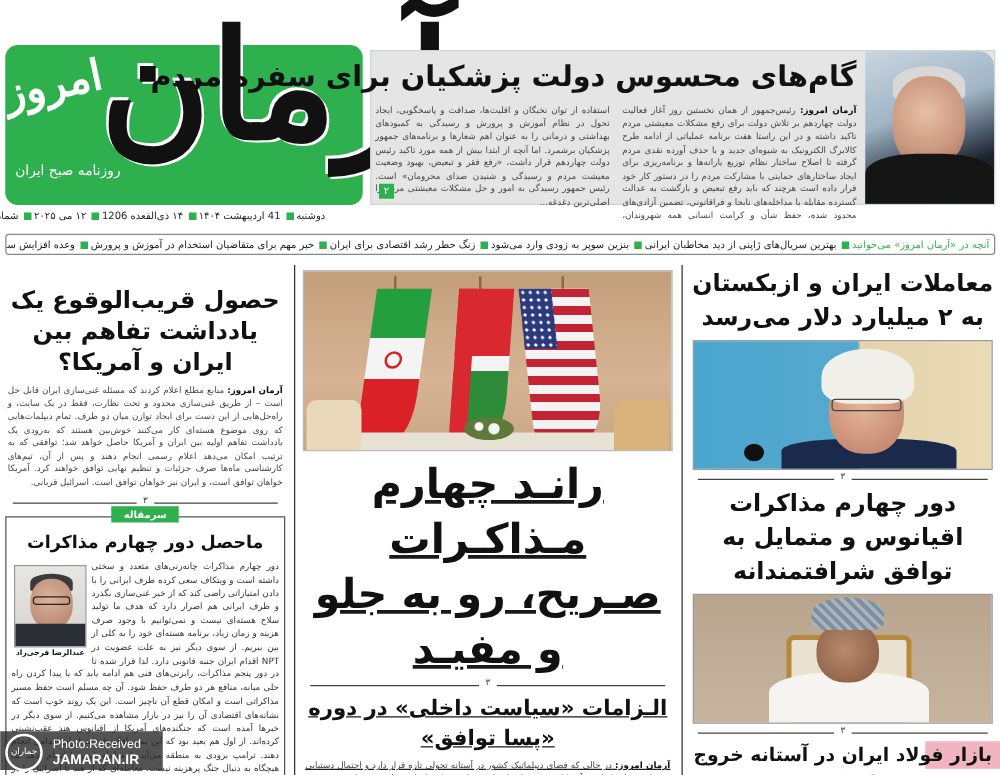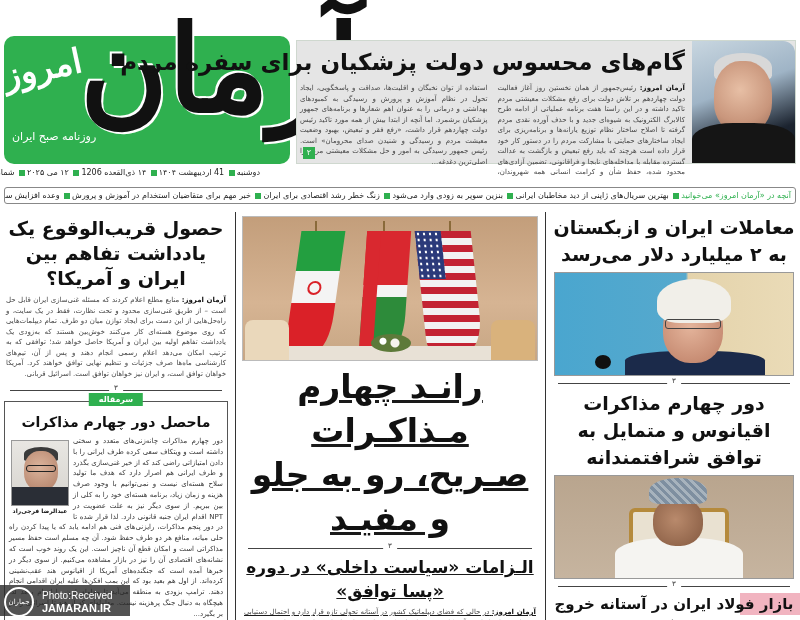--- a/index.html
+++ b/index.html
@@ -29,21 +29,21 @@
   .ticker { position: absolute; left: 4px; top: 187px; width: 792px; height: 17px; border: 1px solid #888; border-radius: 3px; font-size: 8px; line-height: 15px; padding: 0 4px; white-space: nowrap; overflow: hidden; direction: rtl; text-align: right; background: #fff; }
   .ticker .lead { color: #2fb04f; }
   .ticker .sq { display: inline-block; width: 6px; height: 6px; background: #2fb04f; margin: 0 2px; vertical-align: middle; }
 
   
   .col-left { position: absolute; left: 0; top: 212px; width: 232px; height: 408px; border-left: none; }
   .col-mid { position: absolute; left: 238px; top: 212px; width: 304px; height: 408px; text-decoration: underline; }
   .col-right { position: absolute; left: 548px; top: 212px; width: 252px; height: 408px; }
   .vline { position: absolute; top: 212px; width: 1px; height: 408px; background: #333; }
 
-  .h-left { font-weight: bold; font-size: 19px; line-height: 25px; text-align: center; margin-top: 4px; color: #111; }
+  .h-left { font-weight: bold; font-size: 19px; line-height: 25px; text-align: center; margin-top: 16px; color: #111; }
   .body-small { font-size: 7px; line-height: 10.5px; color: #444; text-align: justify; padding: 4px 6px; direction: rtl; }
   .body-small b { color: #111; }
   .divider { position: relative; height: 10px; margin: 2px 10px; }
   .divider::before { content: ""; position: absolute; left: 0; right: 0; top: 5px; height: 1px; background: #444; }
   .divider span { position: absolute; left: 50%; top: -1px; transform: translateX(-50%); background: #fff; padding: 0 5px; font-size: 7px; color: #333; }
 
   .editorial { position: relative; margin: 6px 4px 0 4px; border: 1px solid #555; height: 240px; }
   .editorial-tag { position: absolute; left: 50%; top: -9px; transform: translateX(-50%); background: #2fb04f; color: #fff; font-size: 8px; font-weight: bold; padding: 2px 10px; }
   .editorial-title { font-weight: bold; font-size: 14px; text-align: center; margin-top: 12px; color: #111; }
   .editorial-photo { position: absolute; left: 6px; top: 38px; width: 58px; height: 66px; background: linear-gradient(180deg, #e8e6e2 0%, #d6d3ce 100%); border: 1px solid #999; overflow: hidden; }

